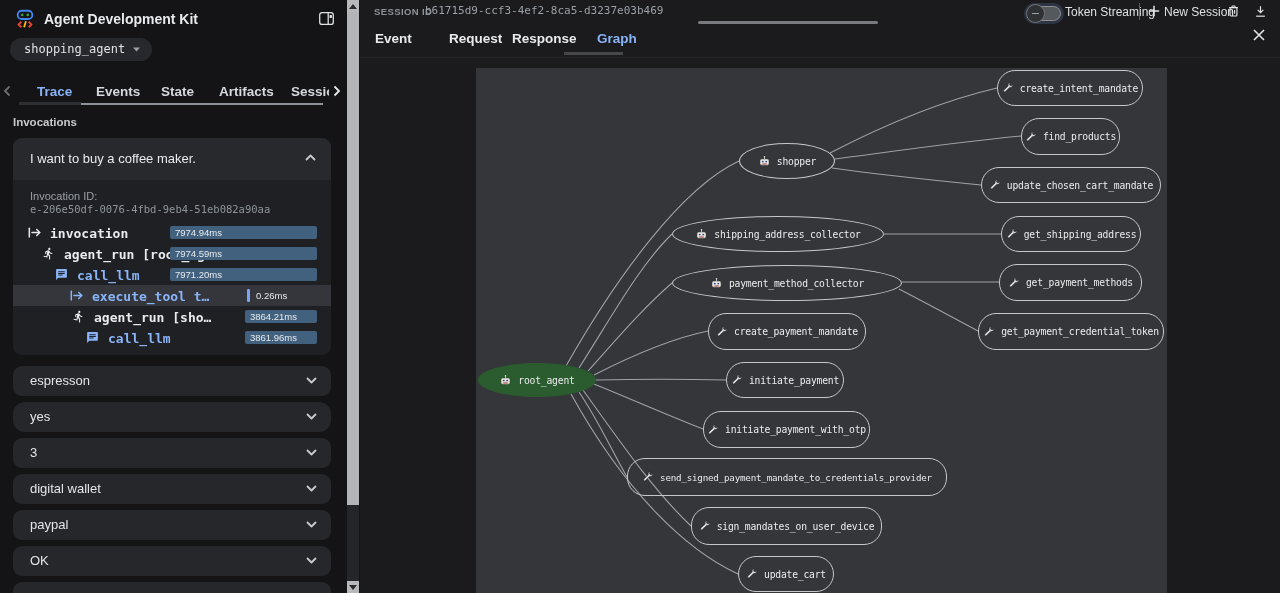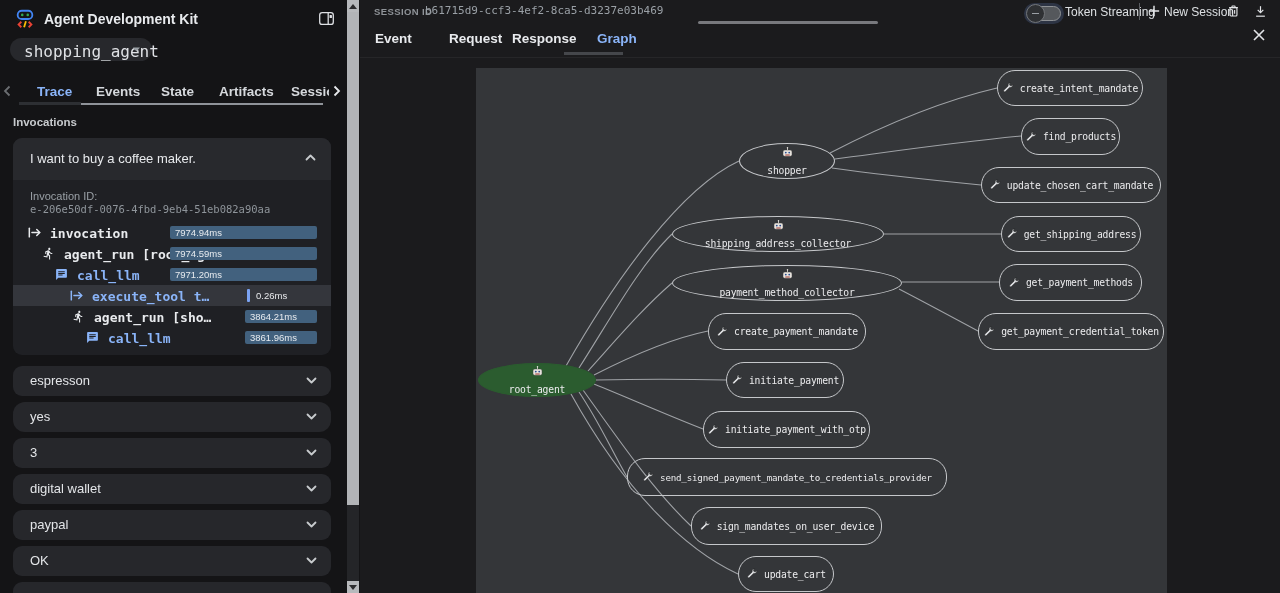--- a/index.html
+++ b/index.html
@@ -32,21 +32,21 @@
   
   #main{position:absolute;left:360px;top:0;width:920px;height:593px;background:#1b1b1d;}
   .main-tab{position:absolute;top:31px;font-size:13.5px;font-weight:bold;color:#e8eaed;cursor:pointer;}
   .main-tab.active{color:#8ab4f8;}
 
   
   #canvas{position:absolute;left:116px;top:68px;width:691px;height:525px;background:#343639;overflow:hidden;}
   .node{position:absolute;display:flex;align-items:center;justify-content:center;gap:6px;
         border:1.2px solid #c5c7ca;color:#ececee;box-sizing:border-box;
         font-family:"DejaVu Sans Mono",monospace;font-size:9.7px;white-space:nowrap;cursor:pointer;background:transparent;}
-  .node.agent{border-radius:50%;flex-direction:column;}
+  .node.agent{border-radius:50%;}
   .node.tool{border-radius:18px;}
   .node.root{background:#2b5c2f;border-color:#2b5c2f;}
   .node .nlabel{letter-spacing:-0.2px;}
   .node.tight{font-size:9.2px;}
 
   .chev-svg{stroke:#c8cbce;stroke-width:1.8;fill:none;stroke-linecap:round;stroke-linejoin:round;}
   .icon-btn{cursor:pointer;}
 </style>
 </head>
 <body>
@@ -68,21 +68,21 @@
     <span class="abs" style="left:44px;top:11px;font-size:14px;font-weight:bold;color:#e8eaed;">Agent Development Kit</span>
     <span class="abs icon-btn" style="left:318px;top:10px;">
       <svg width="17" height="17" viewBox="0 0 20 20">
         <rect x="2" y="3" width="16" height="14" rx="3" fill="none" stroke="#dfe1e5" stroke-width="1.5"></rect>
         <line x1="12" y1="3" x2="12" y2="17" stroke="#dfe1e5" stroke-width="1.5"></line>
         <rect x="13.6" y="6" width="2.8" height="3.4" rx="0.6" fill="#dfe1e5"></rect>
       </svg>
     </span>
 
     <div class="abs" style="left:10px;top:38px;width:142px;height:23px;background:#27282c;border-radius:12px;cursor:pointer;">
-      <span class="mono abs" style="left:14px;top:4px;font-size:16px;color:#dfe1e5;">shopping_agent</span>
+      <span class="mono abs" style="left:14px;top:4px;font-size:12px;color:#dfe1e5;">shopping_agent</span>
       <span class="abs" style="left:122px;top:8px;">
         <svg width="9" height="7" viewBox="0 0 9 7">
             <path d="M1 1.5l3.5 4 3.5-4z" fill="#9aa0a6"></path>
           </svg>
       </span>
     </div>
 
     <span class="abs icon-btn" style="left:2px;top:85px;">
       <svg width="10" height="12" viewBox="0 0 10 12">
           <path d="M7.5 1.5 3 6l4.5 4.5" stroke="#6b6e72" stroke-width="1.8" fill="none"></path>

